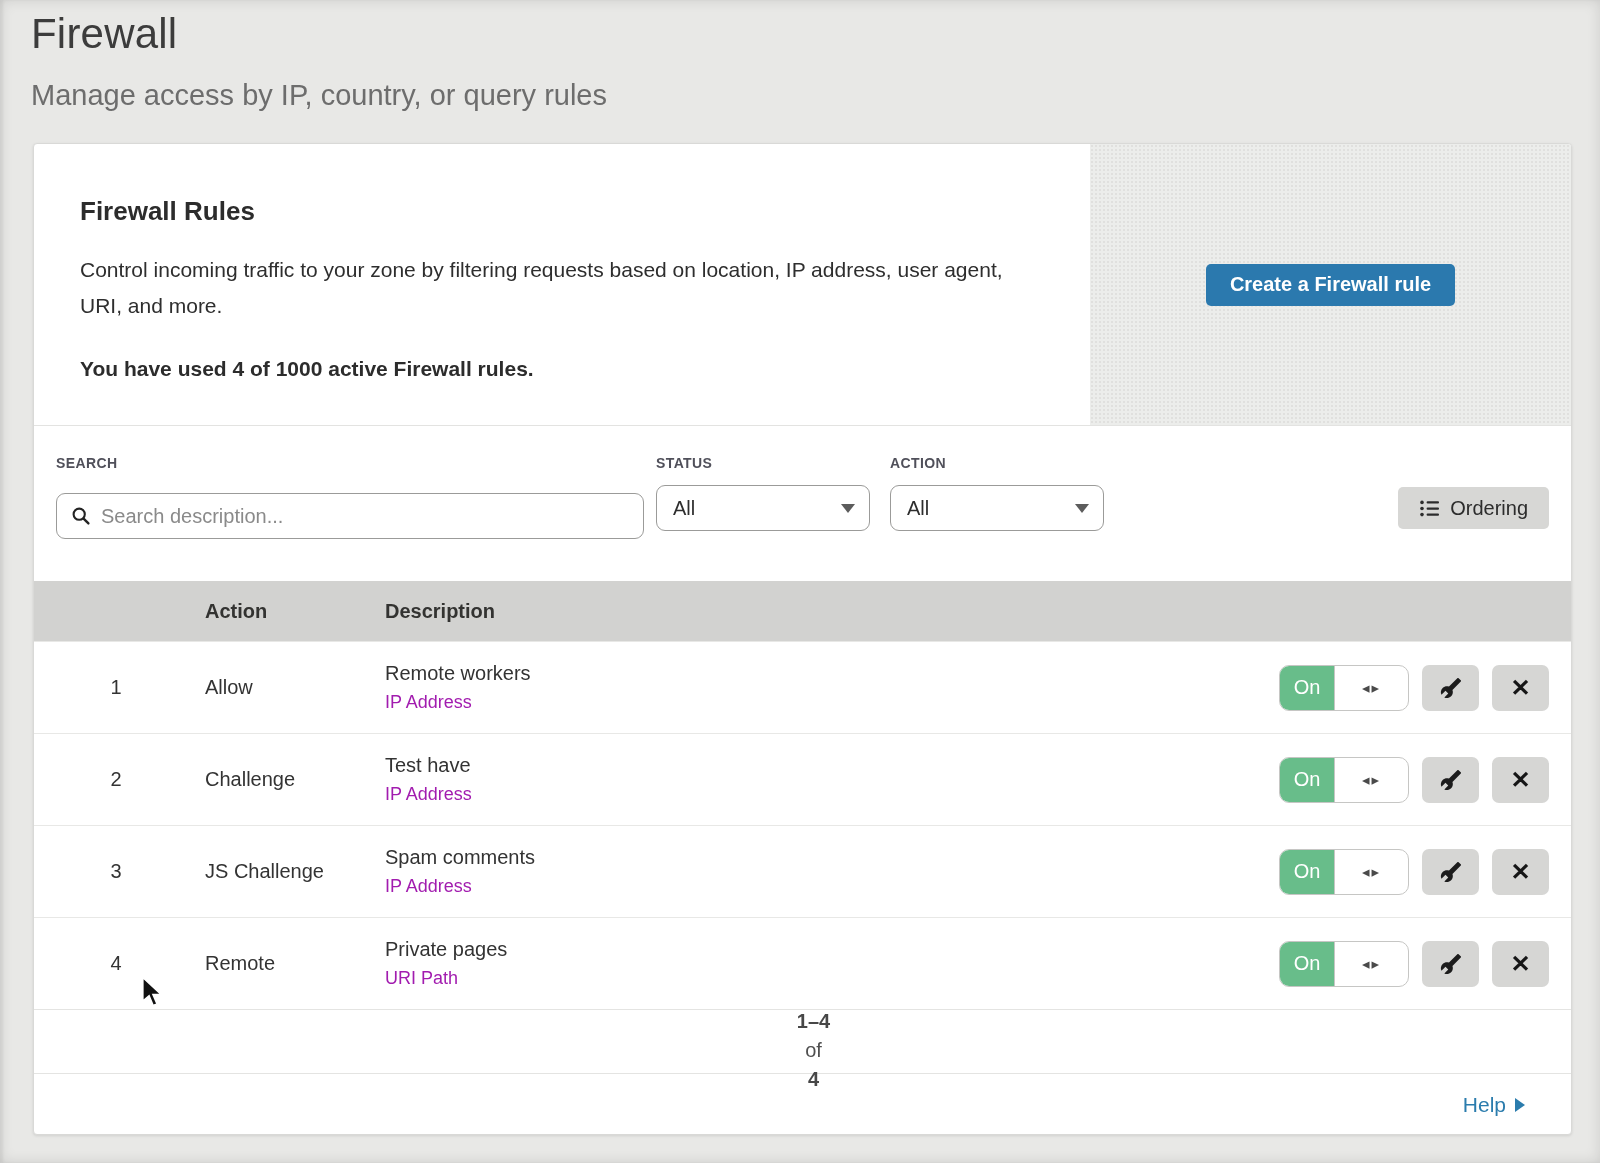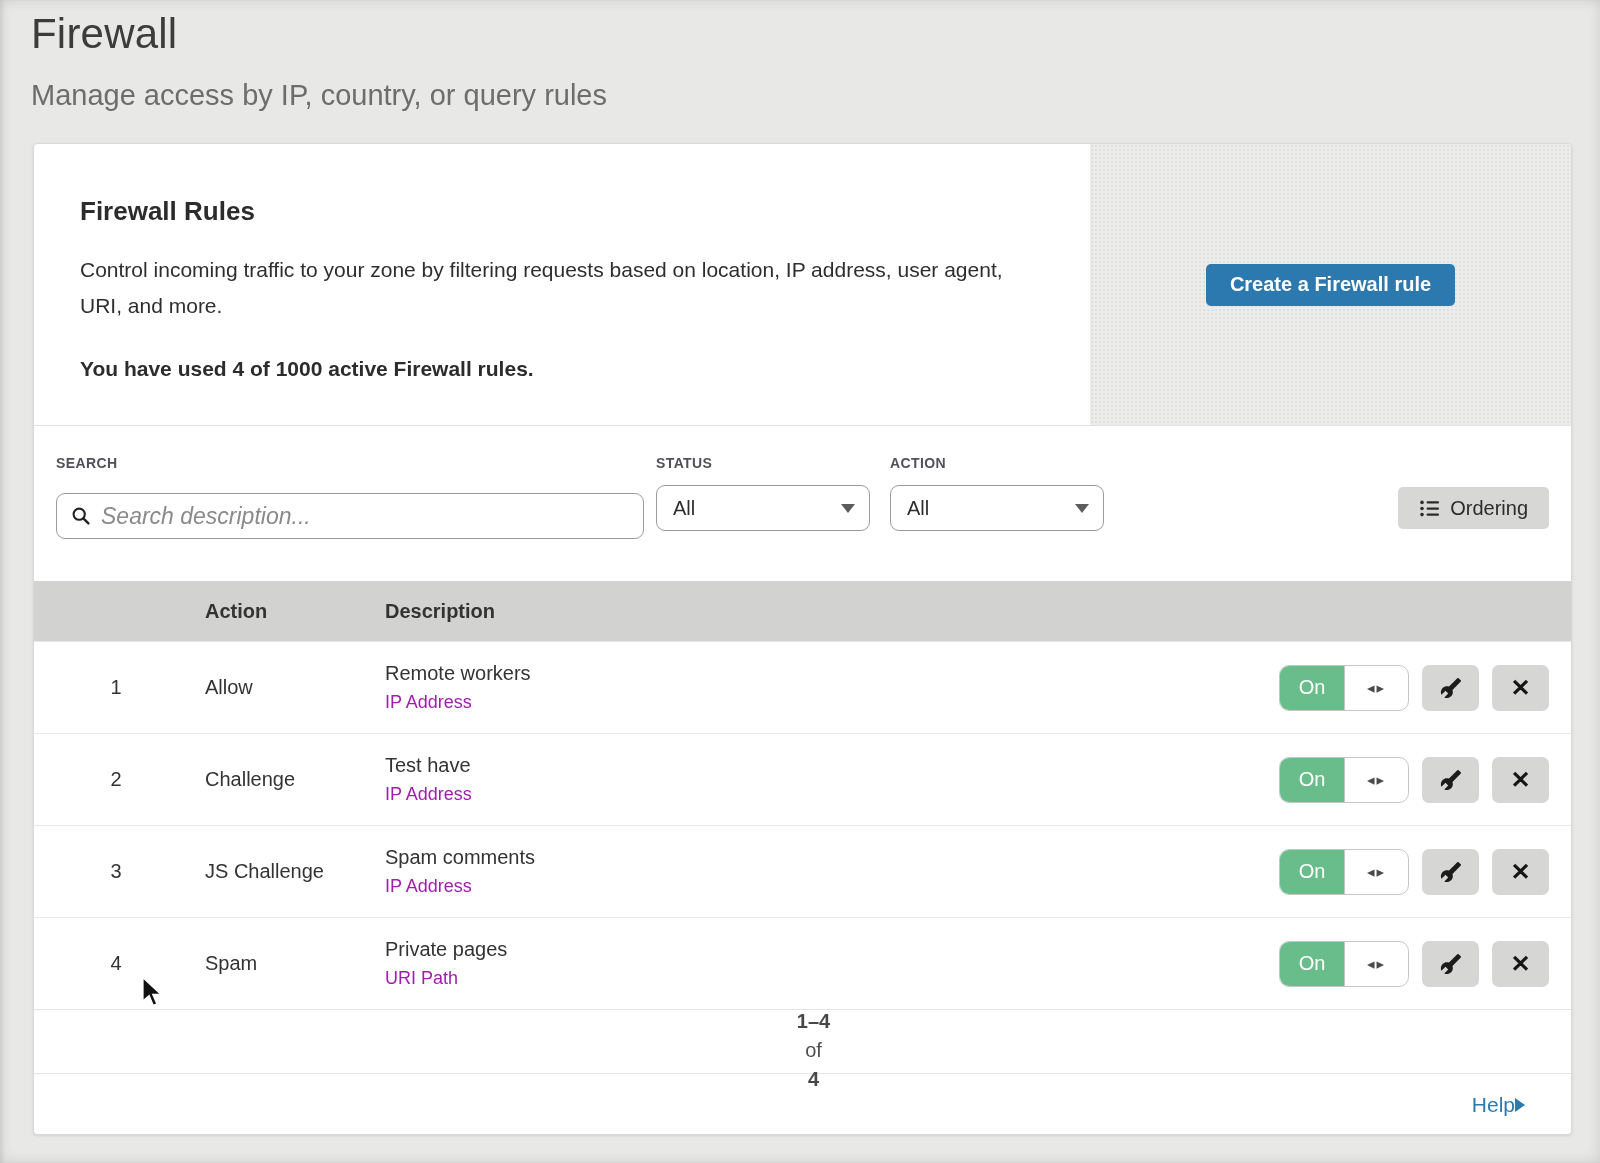--- a/index.html
+++ b/index.html
@@ -52,22 +52,22 @@
   .filter-label {
     font-size:14px; font-weight:700; color:#50505a; letter-spacing:.4px;
     height:17px; margin-bottom:13px;
   }
   .search-group { width:588px;gap:8px; }
   .search-box {
     height:46px; border:1px solid #9b9b99; border-radius:9px; background:#fff;
     display:flex; align-items:center; padding:0 14px; gap:10px;
   }
   .search-box input {
-    border:none; outline:none; flex:1; font-size:23px; color:#2e2e2e;
-    font-family:inherit; background:transparent;font-style:italic;
+    border:none; outline:none; flex:1; font-size:20px; color:#2e2e2e;
+    font-family:inherit; background:transparent;
   }
   .search-box input::placeholder { color:#8a8a8a; }
   .select-group { width:214px; margin-left:12px; }
   .select-group.action-group { margin-left:20px; }
   .select-box {
     height:46px; border:1px solid #9b9b99; border-radius:9px; background:#fff;
     display:flex; align-items:center; justify-content:space-between;
     padding:0 14px 0 16px; font-size:20px; color:#2e2e2e; cursor:pointer;
   }
   .caret-down {
@@ -98,21 +98,21 @@
   .rule-action { padding-left:32px; font-size:20px; color:#333; }
   .rule-desc-title { font-size:20px; color:#333; margin-bottom:7px; }
   .rule-desc-sub { font-size:18px; color:#a21caf; }
   .rule-controls { display:flex; align-items:center; gap:13px; padding-right:22px; }
 
   .toggle {
     width:130px; height:46px; border:1px solid #c6c6c4; border-radius:10px;
     display:flex; overflow:hidden; background:#fff; cursor:pointer;
   }
   .toggle-on {
-    width:64px; background:#68bd8a; color:#fff; font-size:20px;
+    width:54px; background:#68bd8a; color:#fff; font-size:20px;
     display:flex; align-items:center; justify-content:center;
   }
   .toggle-handle {
     flex:1; border-left:1px solid #c6c6c4; color:#4a4a4a; font-size:15px;
     letter-spacing:2px; display:flex; align-items:center; justify-content:center;
   }
   .icon-btn {
     width:57px; height:46px; border:none; border-radius:7px; background:#d6d6d4;
     display:flex; align-items:center; justify-content:center; cursor:pointer;
   }
@@ -123,21 +123,21 @@
     height:64px; border-top:1px solid #e4e4e2; display:flex; align-items:center;
     padding-left:22px; font-size:20px; color:#4f4f4f; gap:6px;flex-direction:column;
   }
   .pagination .bold { font-weight:700; color:#474747; }
   .card-footer {
     height:63px; border-top:1px solid #e4e4e2; display:flex; align-items:center;
     justify-content:flex-end; padding-right:46px;
   }
   .help-link {
     color:#2b7cad; font-size:21px; text-decoration:none;
-    display:flex; align-items:center; cursor:pointer;
+    display:flex; align-items:center; gap:9px; cursor:pointer;
   }
   .help-arrow {
     width:0; height:0;
     border-top:7px solid transparent; border-bottom:7px solid transparent;
     border-left:10px solid #2b7cad;
   }
 
   
   .cursor { position:absolute; left:141px; top:976px; z-index:60; }
 </style>
@@ -278,21 +278,21 @@
         </svg>
       </button>
       <button class="icon-btn">
         <span class="x-glyph">✕</span>
       </button>
     </div>
   </div>
 
   <div class="rule-row">
     <div class="rule-priority">4</div>
-    <div class="rule-action">Spam</div>
+    <div class="rule-action">Remote</div>
     <div class="rule-desc">
       <div class="rule-desc-title">Private pages</div>
       <div class="rule-desc-sub">URI Path</div>
     </div>
     <div class="rule-controls">
       <div class="toggle">
         <div class="toggle-on">On</div>
         <div class="toggle-handle">◂▸</div>
       </div>
       <button class="icon-btn">

